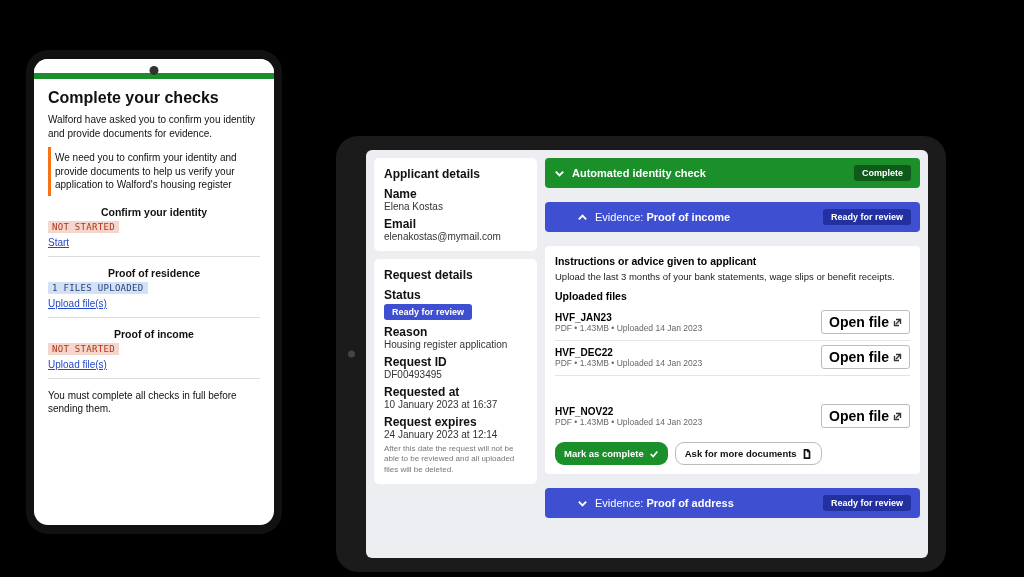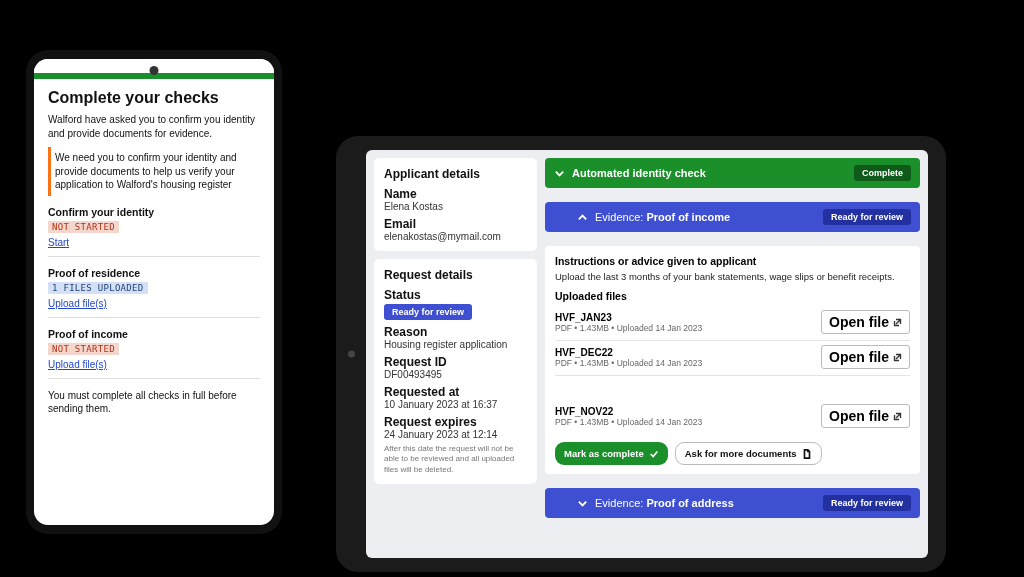--- a/index.html
+++ b/index.html
@@ -12,21 +12,21 @@
   .phone-btn.r1 { right: -3px; top: 130px; width: 3px; height: 30px; }
   .phone-btn.r2 { right: -3px; top: 170px; width: 3px; height: 50px; }
   .phone-btn.l1 { left: -3px; top: 150px; width: 3px; height: 40px; }
   .phone-screen { background: #fff; width: 100%; height: 100%; border-radius: 14px; overflow: hidden; display: flex; flex-direction: column; }
   .phone-status { height: 20px; border-bottom: 6px solid #1a8f2a; background: #fff; }
   .phone-content { padding: 10px 14px; font-size: 10px; color: #111; overflow: hidden; }
   .phone-content h2 { font-size: 16px; font-weight: 700; margin-bottom: 6px; }
   .phone-content p { margin-bottom: 7px; line-height: 1.35; }
   .blockquote { border-left: 3px solid #f97316; padding: 4px 4px; margin: 6px 0 10px; font-size: 10px; line-height: 1.35; }
   .task { margin-top: 10px; border-bottom: 1px solid #ddd; padding-bottom: 8px; }
-  .task-title { font-weight: 700; font-size: 10.5px; margin-bottom: 3px; }
+  .task-title { font-weight: 700; font-size: 10.5px; margin-bottom: 3px; text-align: center; }
   .badge { display: inline-block; font-family: Menlo, Consolas, monospace; font-size: 9px; padding: 1px 4px; margin-bottom: 4px; letter-spacing: 0.3px; }
   .badge.red { background: #f5d6cd; color: #b03418; }
   .badge.blue { background: #d4e0f5; color: #23437a; }
   .link { color: #2346cc; text-decoration: underline; font-size: 10px; display: inline-block; cursor: pointer; }
   .note { margin-top: 10px; font-size: 10px; }
 
   
   .tablet-frame { position: absolute; left: 336px; top: 136px; width: 610px; height: 436px; background: #1b1b1b; border-radius: 22px; padding: 14px 18px 14px 30px; }
   .tablet-camera { position: absolute; left: 12px; top: 50%; transform: translateY(-50%); width: 7px; height: 7px; background: #444; border-radius: 50%; }
   .tablet-screen { background: #eceef2; width: 100%; height: 100%; border-radius: 6px; overflow: hidden; display: flex; font-size: 10px; gap: 8px; padding: 8px; }

